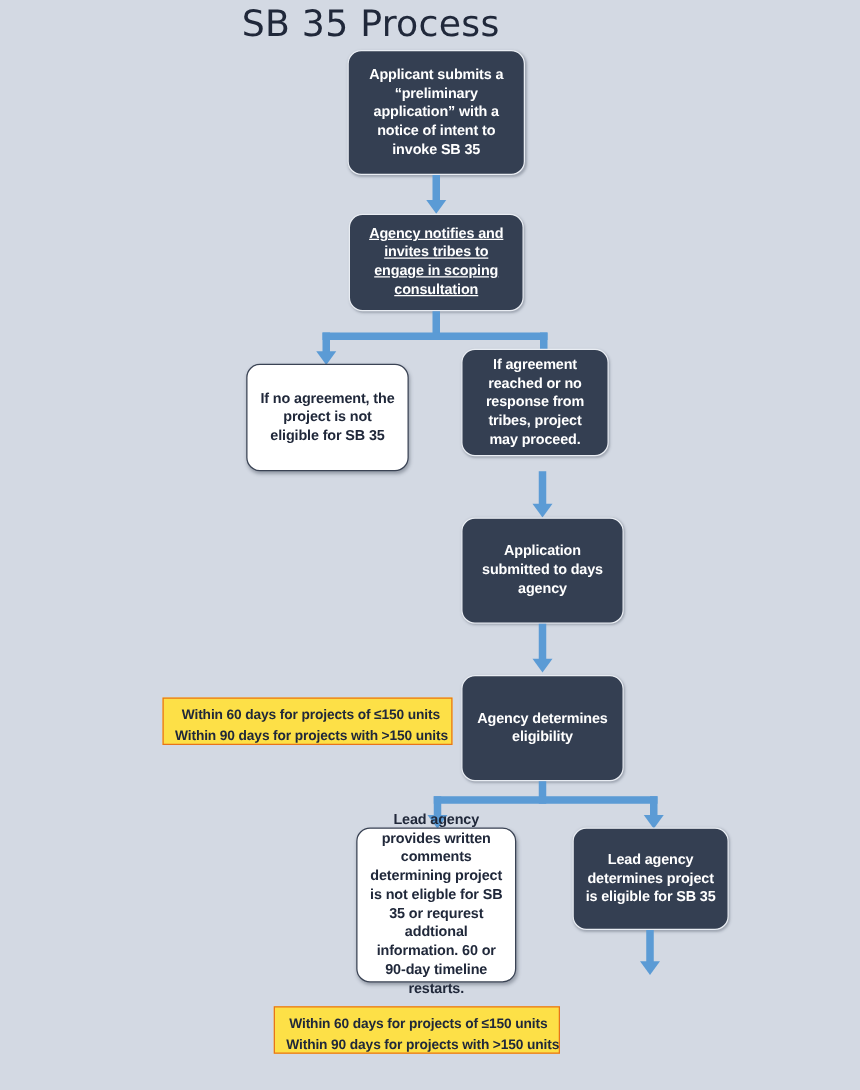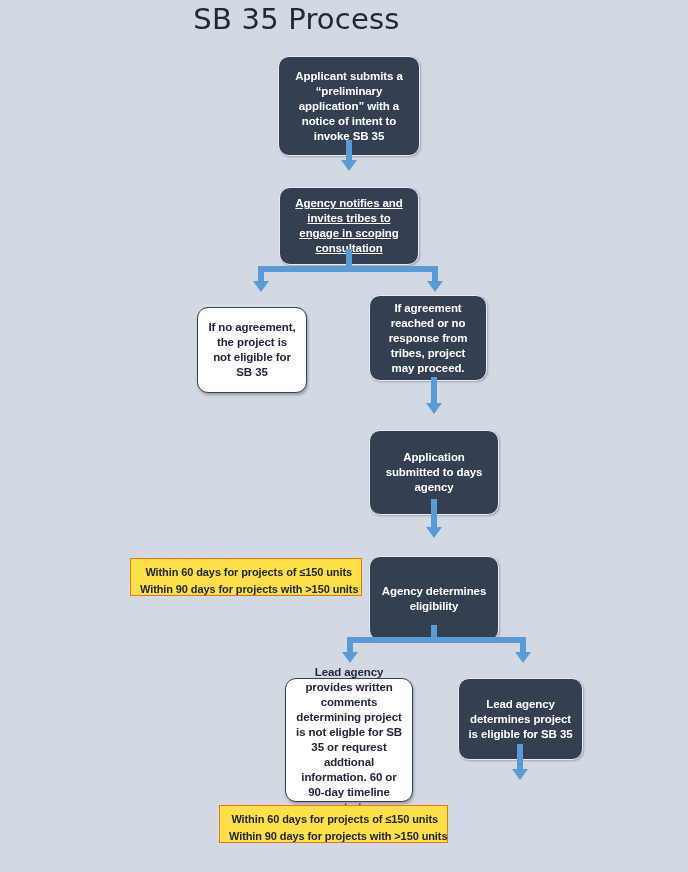--- a/index.html
+++ b/index.html
@@ -39,21 +39,20 @@
     border-radius: 11px;
     display: flex;
     align-items: center;
     justify-content: center;
     text-align: center;
     font-size: 11.5px;
     font-weight: bold;
     line-height: 15px;
     padding: 4px 9px;
     letter-spacing: -0.1px;
-    margin-top: 16px;
   }
   .node.dark {
     background: #343f52;
     color: #ffffff;
     border: 1px solid #e9edf3;
     box-shadow: 1px 1px 2px rgba(60,70,85,0.35);
   }
   .node.light {
     background: #ffffff;
     color: #20283a;
@@ -116,21 +115,21 @@
 
   <div class="conn">
     <div class="vline" style="left:346px; top:249px; height:23px;"></div>
     <div class="hline" style="left:258px; top:266px; width:180px;"></div>
     <div class="vline" style="left:258px; top:266px; height:18px;"></div>
     <div class="vline" style="left:432px; top:266px; height:18px;"></div>
     <div class="arrowhead" style="left:253px; top:281px;"></div>
     <div class="arrowhead" style="left:427px; top:281px;"></div>
   </div>
 
-  <div class="node light" style="left:197px; top:291px; width:110px; height:86px;">If no agreement, the project is not eligible for SB 35</div>
+  <div class="node light" style="left:197px; top:291px; width:130px; height:86px;">If no agreement, the project is not eligible for SB 35</div>
 
   <div class="node dark" style="left:369px; top:279px; width:118px; height:86px;">If agreement reached or no response from tribes, project may proceed.</div>
 
   <div class="conn">
     <div class="vline" style="left:431px; top:377px; height:30px;"></div>
     <div class="arrowhead" style="left:426px; top:403px;"></div>
   </div>
 
   <div class="node dark" style="left:369px; top:414px; width:130px; height:85px;">Application submitted to days agency</div>
 

